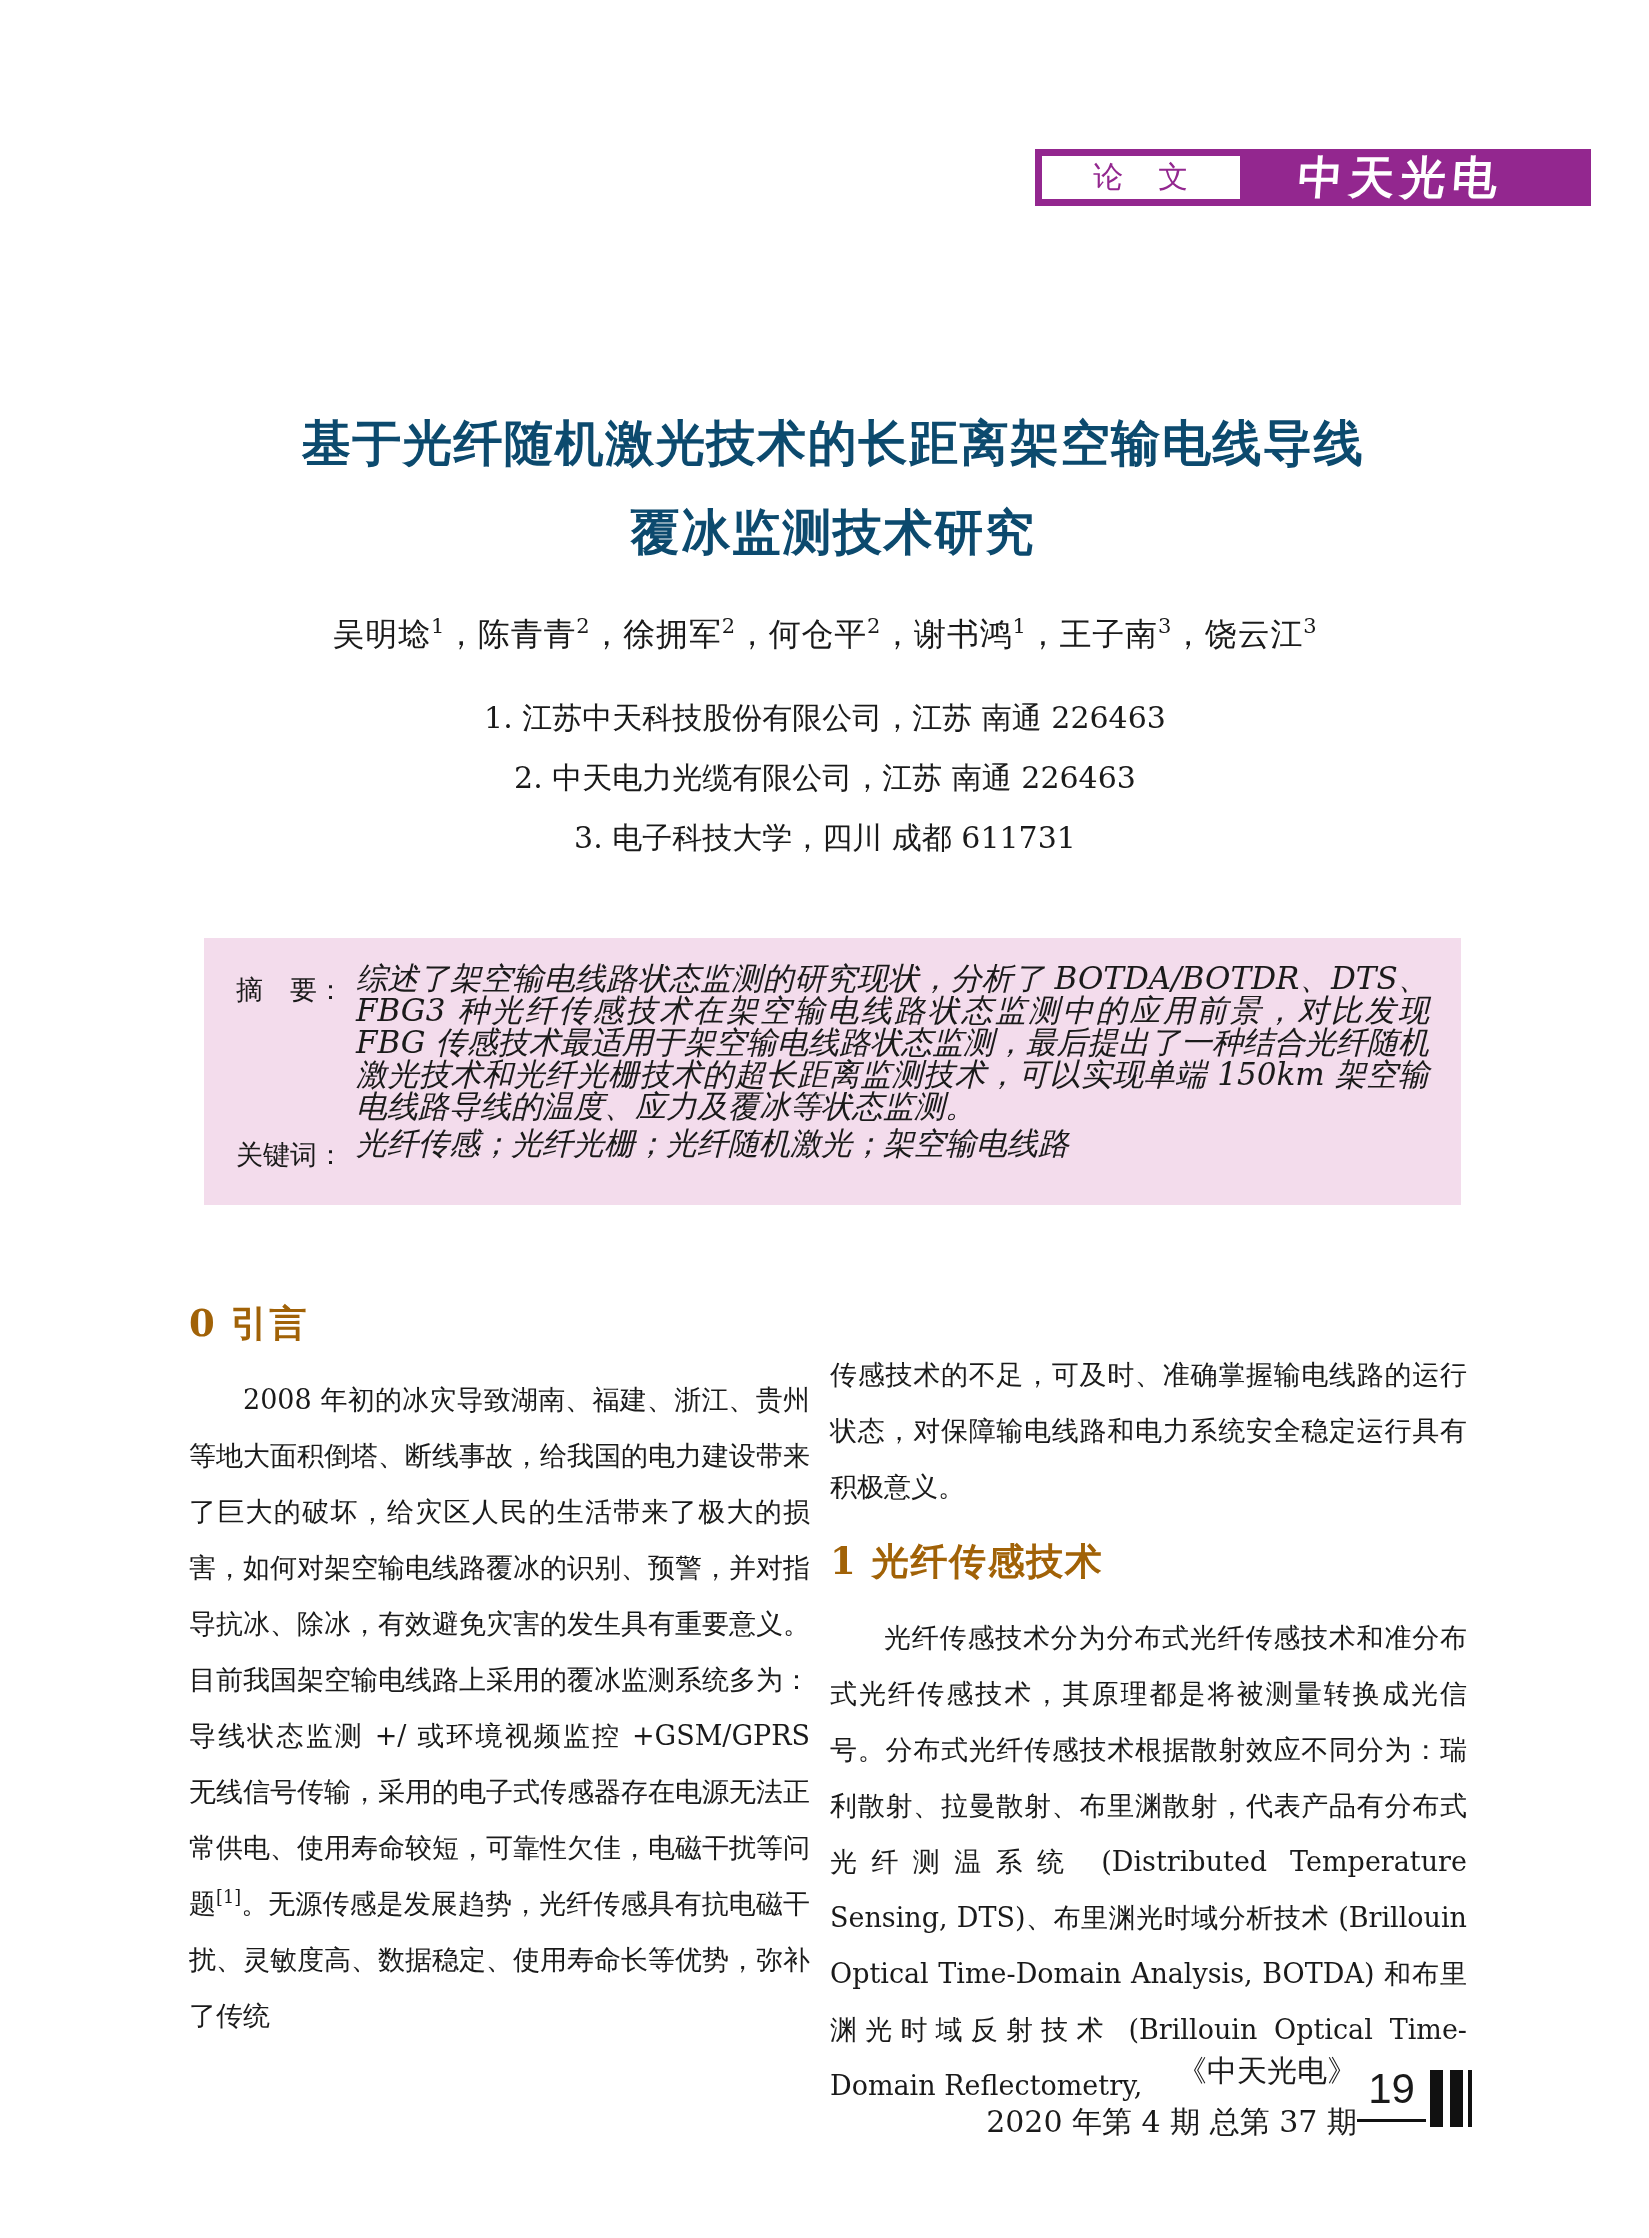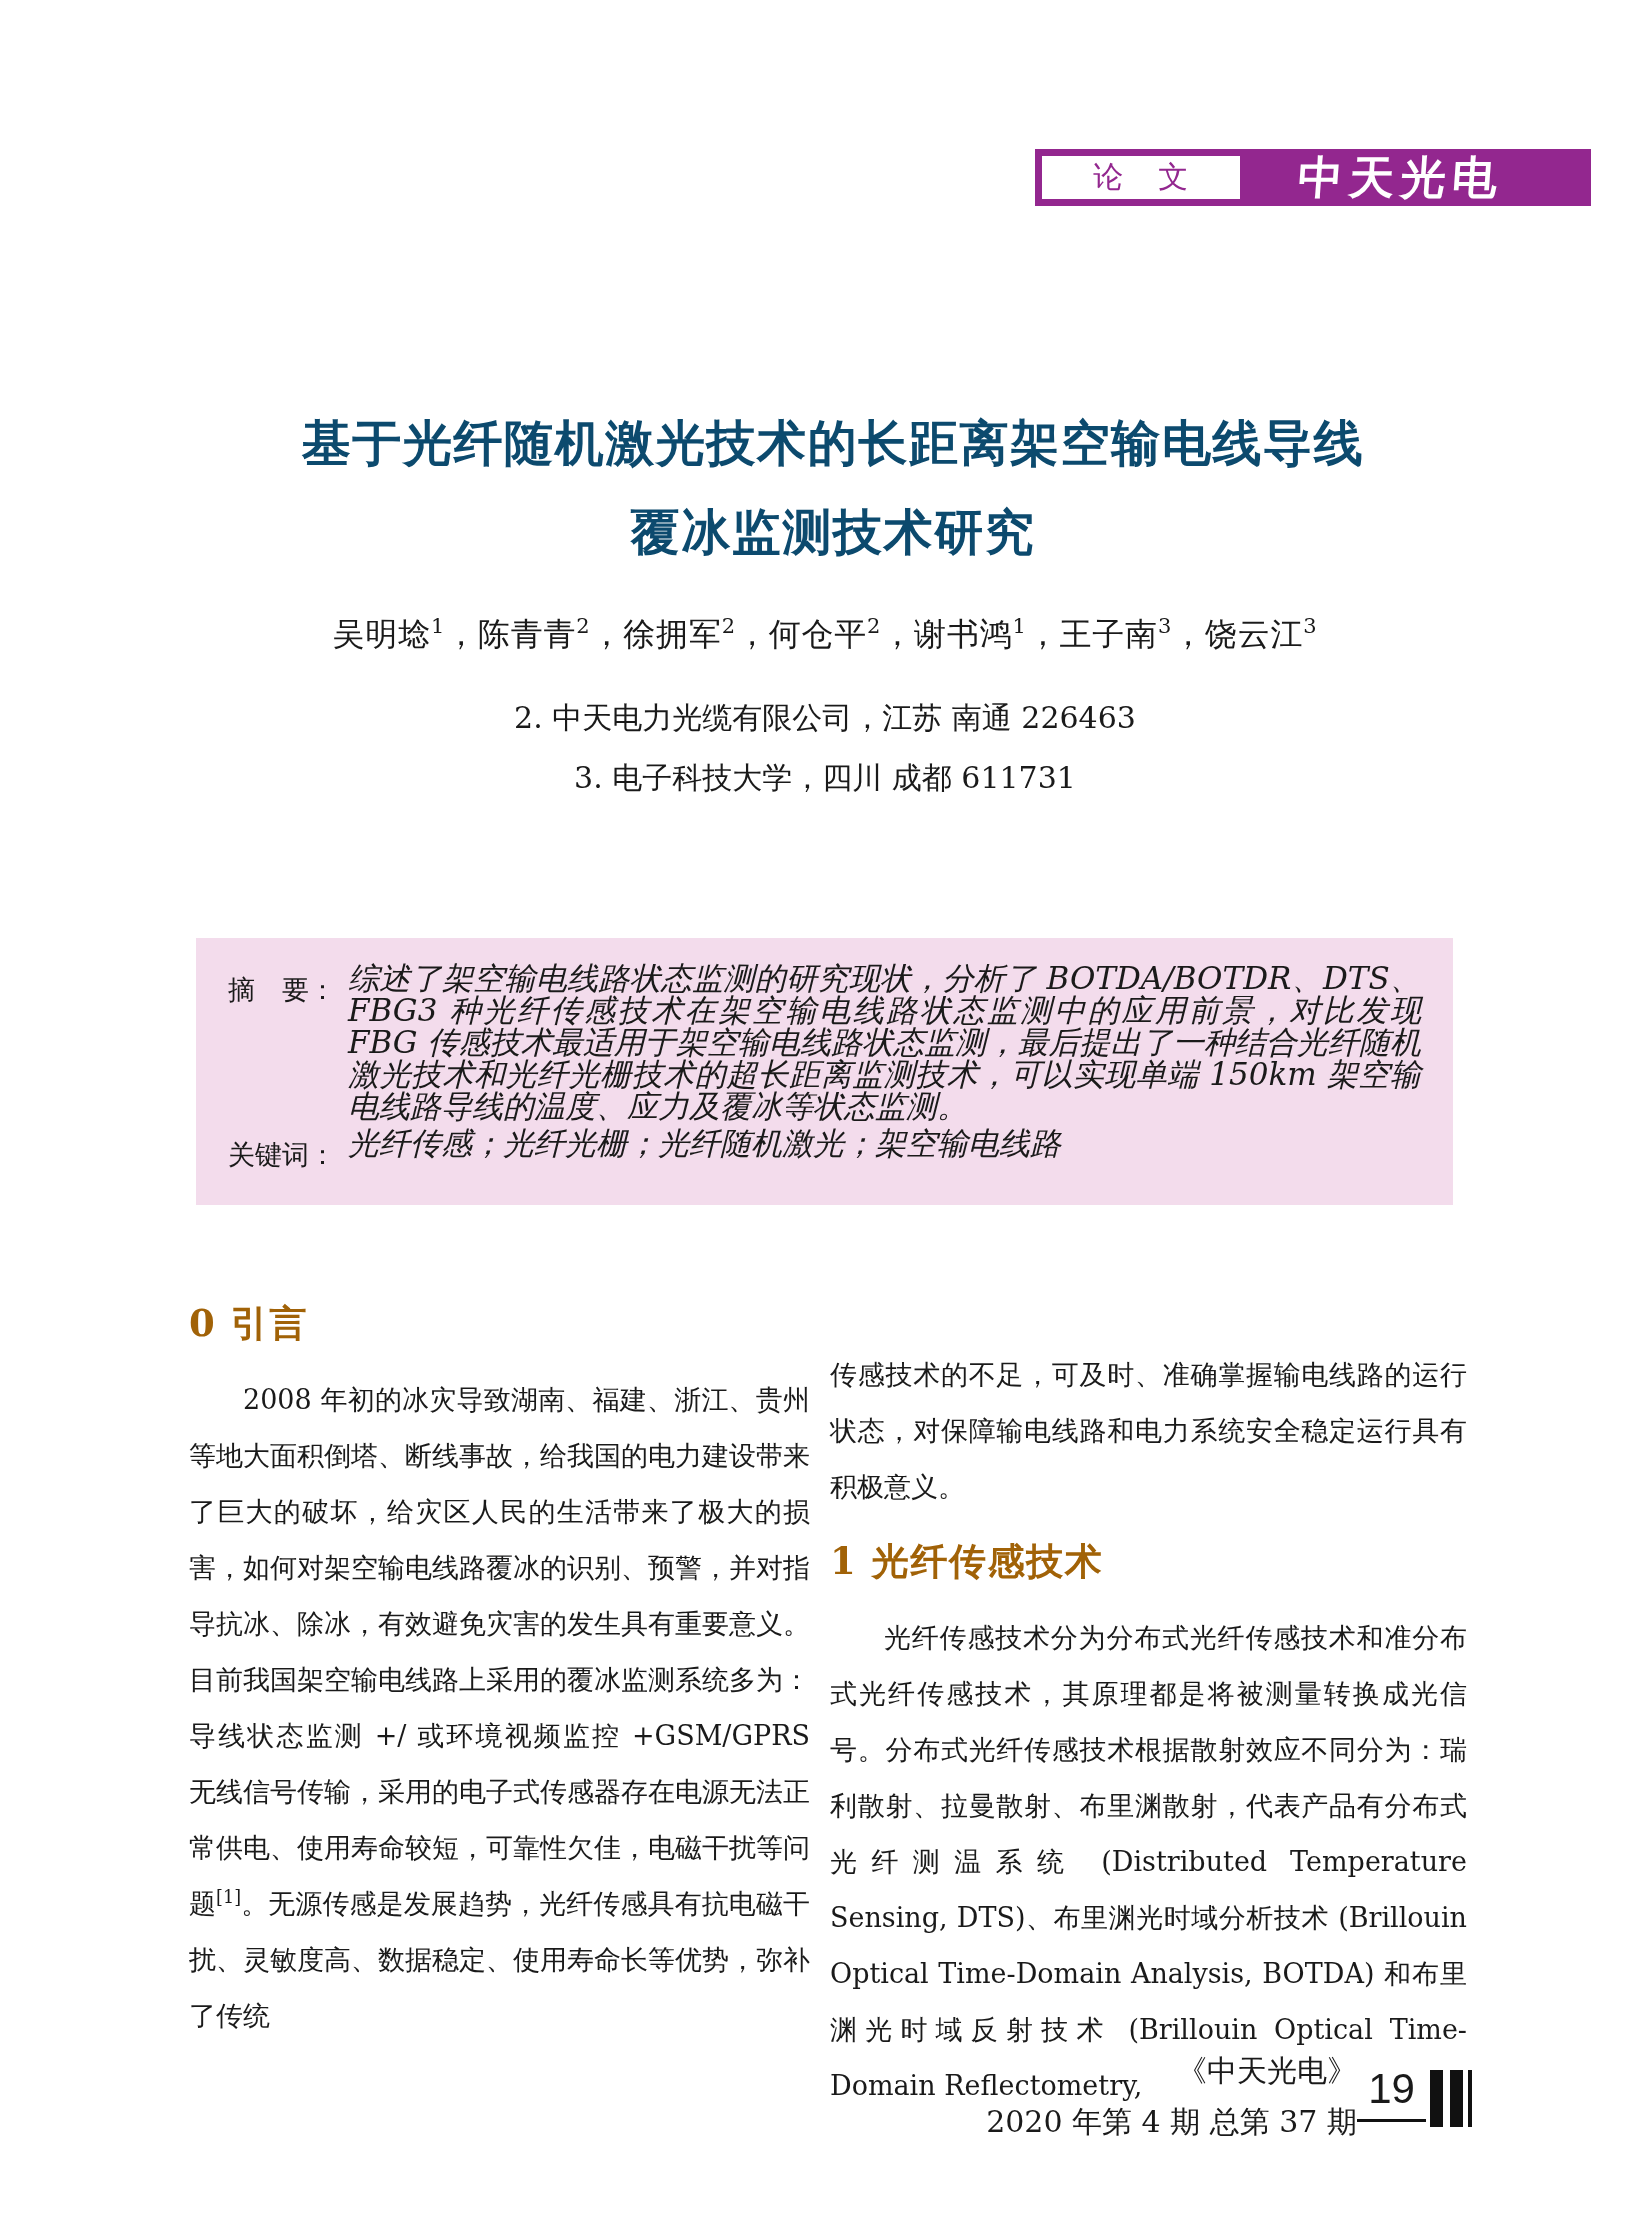--- a/index.html
+++ b/index.html
@@ -42,21 +42,21 @@
     position:absolute;left:0;top:613px;width:100%;
     text-align:center;font-size:32px;letter-spacing:0.8px;
   }
   .authors sup{font-size:21px;vertical-align:super;}
   .affiliations{
     position:absolute;left:0;top:688px;width:100%;
     text-align:center;font-size:30px;line-height:60px;
   }
   
   .abstract-box{
-    position:absolute;left:196px;top:938px;width:1257px;
+    position:absolute;left:204px;top:938px;width:1257px;
     background:#f3dcec;
     box-sizing:border-box;padding:24px 32px 22.3px 32px;
   }
   .ab-row{display:flex;}
   .ab-label{flex:0 0 120px;font-size:27px;line-height:56px;white-space:nowrap;}
   .ab-text{flex:1;font-size:31px;line-height:32px;text-align:justify;font-style:italic;}
   .kw-row{margin-top:4.8px;}
   
   .col{position:absolute;top:1301px;font-size:27px;line-height:56px;}
   .col-left{left:189px;width:621px;}
@@ -105,20 +105,21 @@
   <h1 class="title" style="margin:0;">
     <span>基于光纤随机激光技术的长距离架空输电线导线</span><br>
     <span>覆冰监测技术研究</span>
   </h1>
 
   <div class="authors">
     <span><span>吴明埝</span><sup>1</sup><span>，</span></span><span><span>陈青青</span><sup>2</sup><span>，</span></span><span><span>徐拥军</span><sup>2</sup><span>，</span></span><span><span>何仓平</span><sup>2</sup><span>，</span></span><span><span>谢书鸿</span><sup>1</sup><span>，</span></span><span><span>王子南</span><sup>3</sup><span>，</span></span><span><span>饶云江</span><sup>3</sup><span></span></span>
   </div>
 
   <div class="affiliations">
+    <div>1. 江苏中天科技股份有限公司，江苏 南通 226463</div>
     <div>2. 中天电力光缆有限公司，江苏 南通 226463</div>
     <div>3. 电子科技大学，四川 成都 611731</div>
   </div>
 
   <div class="abstract-box">
     <div class="ab-row">
       <div class="ab-label">摘　要：</div>
       <div class="ab-text">综述了架空输电线路状态监测的研究现状，分析了 BOTDA/BOTDR、DTS、FBG3 种光纤传感技术在架空输电线路状态监测中的应用前景，对比发现 FBG 传感技术最适用于架空输电线路状态监测，最后提出了一种结合光纤随机激光技术和光纤光栅技术的超长距离监测技术，可以实现单端 150km 架空输电线路导线的温度、应力及覆冰等状态监测。</div>
     </div>
     <div class="ab-row kw-row">

